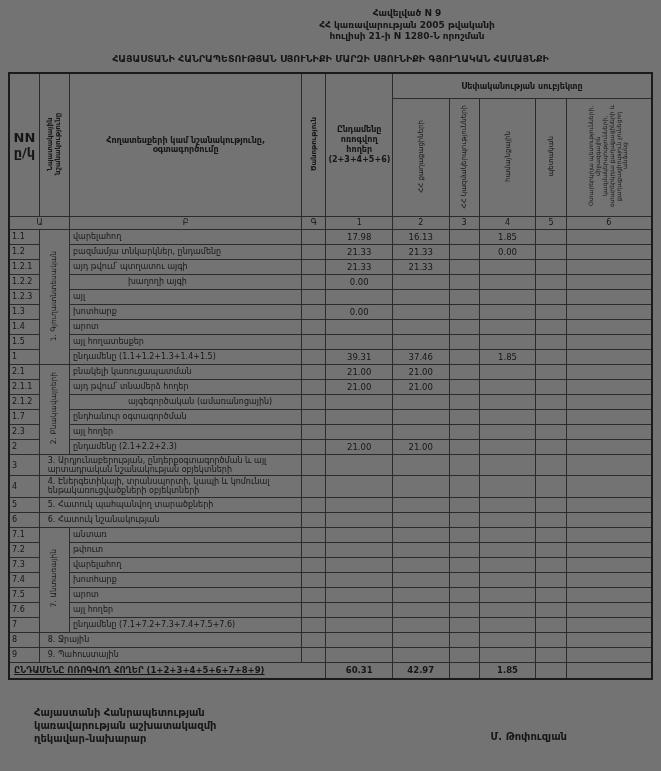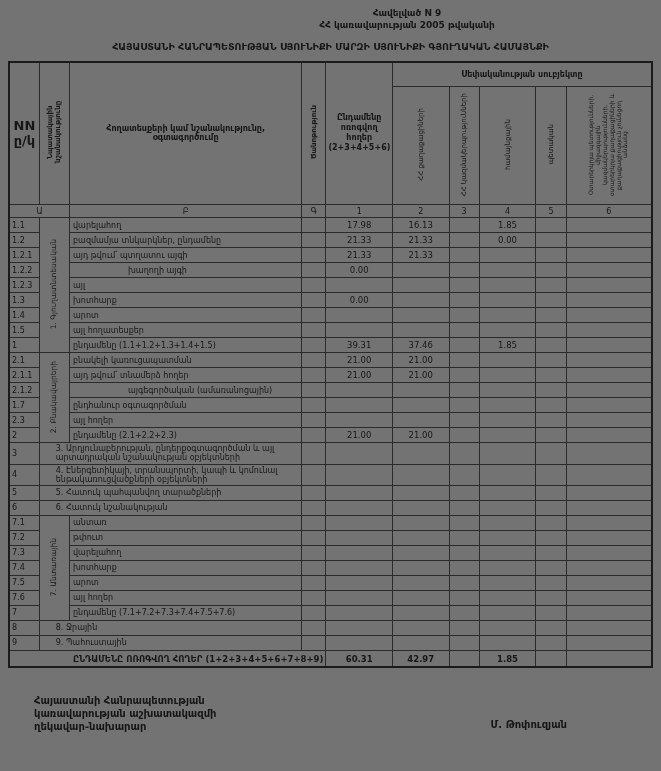--- a/index.html
+++ b/index.html
@@ -46,42 +46,43 @@
     max-height: 114px;
     white-space: normal;
   }
   .vsmall { font-size: 6px; max-height: 112px; }
   .letters th { height: 13px; font-size: 8px; }
 
   tbody td { height: 15px; font-size: 8px; vertical-align: middle; }
   td.num { text-align: left; }
   td.desc { text-align: left; padding-left: 3px; line-height: 1.15; }
   td.desc.indent { padding-left: 58px; }
-  td.desc.merge { padding-left: 16px; }
+  td.desc.merge { padding-left: 8px; }
   td.val { text-align: center; font-size: 8.5px; }
   td.group-cell { text-align: center; vertical-align: middle; }
   td.group-cell .vtext { font-size: 7.5px; max-height: none; }
   tr[data-name="grand-total-row"] td { font-weight: bold; height: 17px; }
-  td.grand-label { text-align: right; padding-left: 4px; font-size: 8.5px; }
+  td.grand-label { text-align: left; padding-left: 4px; font-size: 8.5px; text-decoration: underline; }
 
   .footer {
     display: flex; justify-content: space-between; align-items: flex-end;
     margin-top: 26px; padding: 0 86px 0 26px;
     font-weight: bold; font-size: 10px; line-height: 1.3;
   }
   .footer .sig { padding-bottom: 2px; }
 </style>
 </head>
 <body>
 
 <div class="page" data-name="document-page">
 
   <div class="appendix" data-name="appendix-reference">
     <div data-name="appendix-line-1">Հավելված N 9</div>
     <div data-name="appendix-line-2">ՀՀ կառավարության 2005 թվականի</div>
+    <div data-name="appendix-line-3">հուլիսի 21-ի N 1280-Ն որոշման</div>
   </div>
 
   <div class="doc-title" data-name="page-title">
     <div data-name="page-title-line-1">ՀԱՅԱՍՏԱՆԻ ՀԱՆՐԱՊԵՏՈՒԹՅԱՆ ՍՅՈՒՆԻՔԻ ՄԱՐԶԻ ՍՅՈՒՆԻՔԻ ԳՅՈՒՂԱԿԱՆ ՀԱՄԱՅՆՔԻ</div>
   </div>
 
   <table class="main-table" data-name="land-balance-table">
     <colgroup>
       <col style="width:30px">
         <col style="width:30px">

